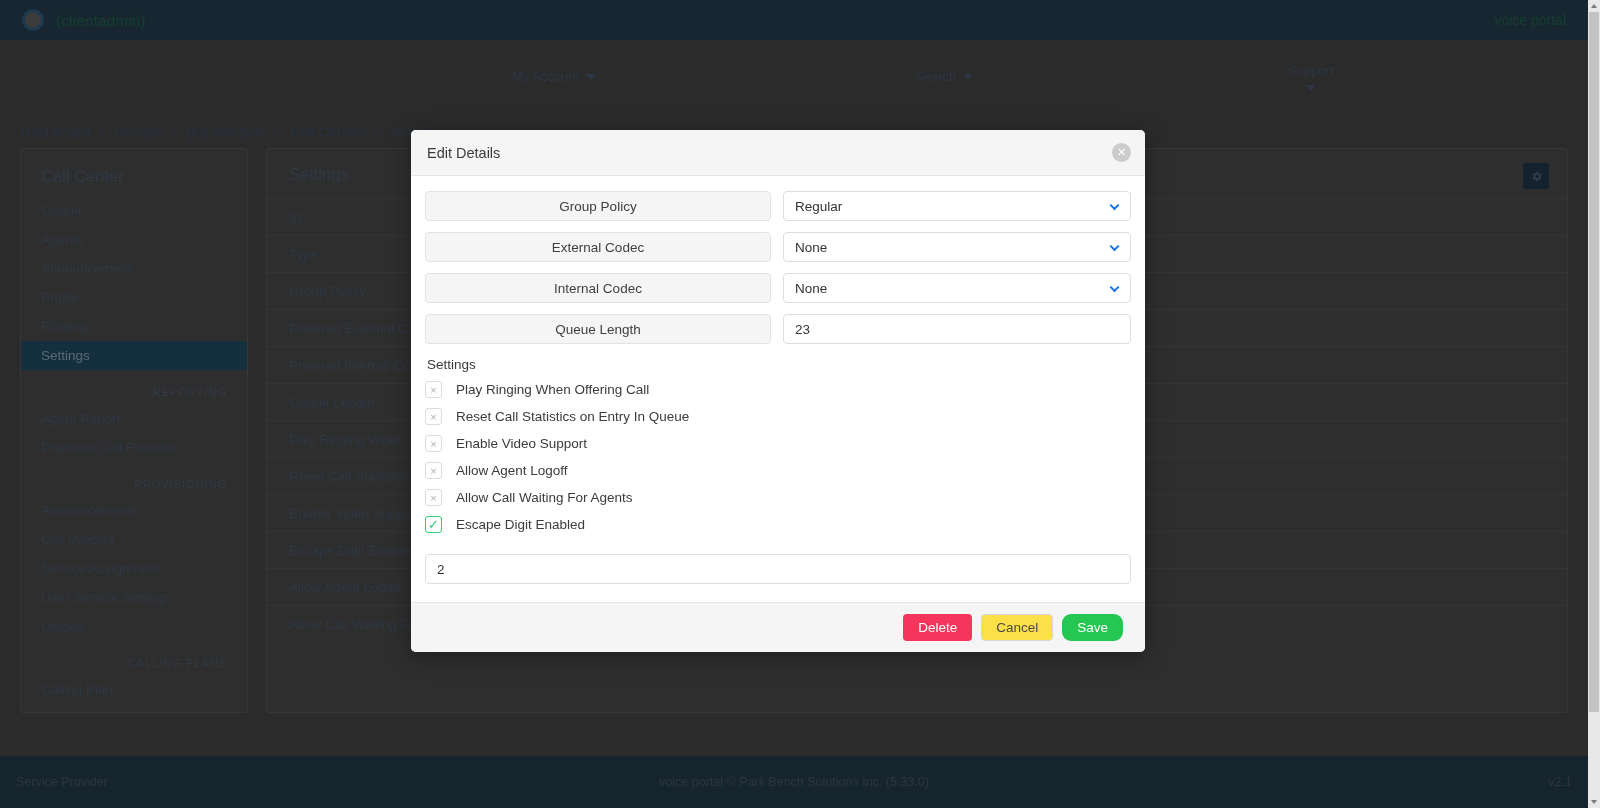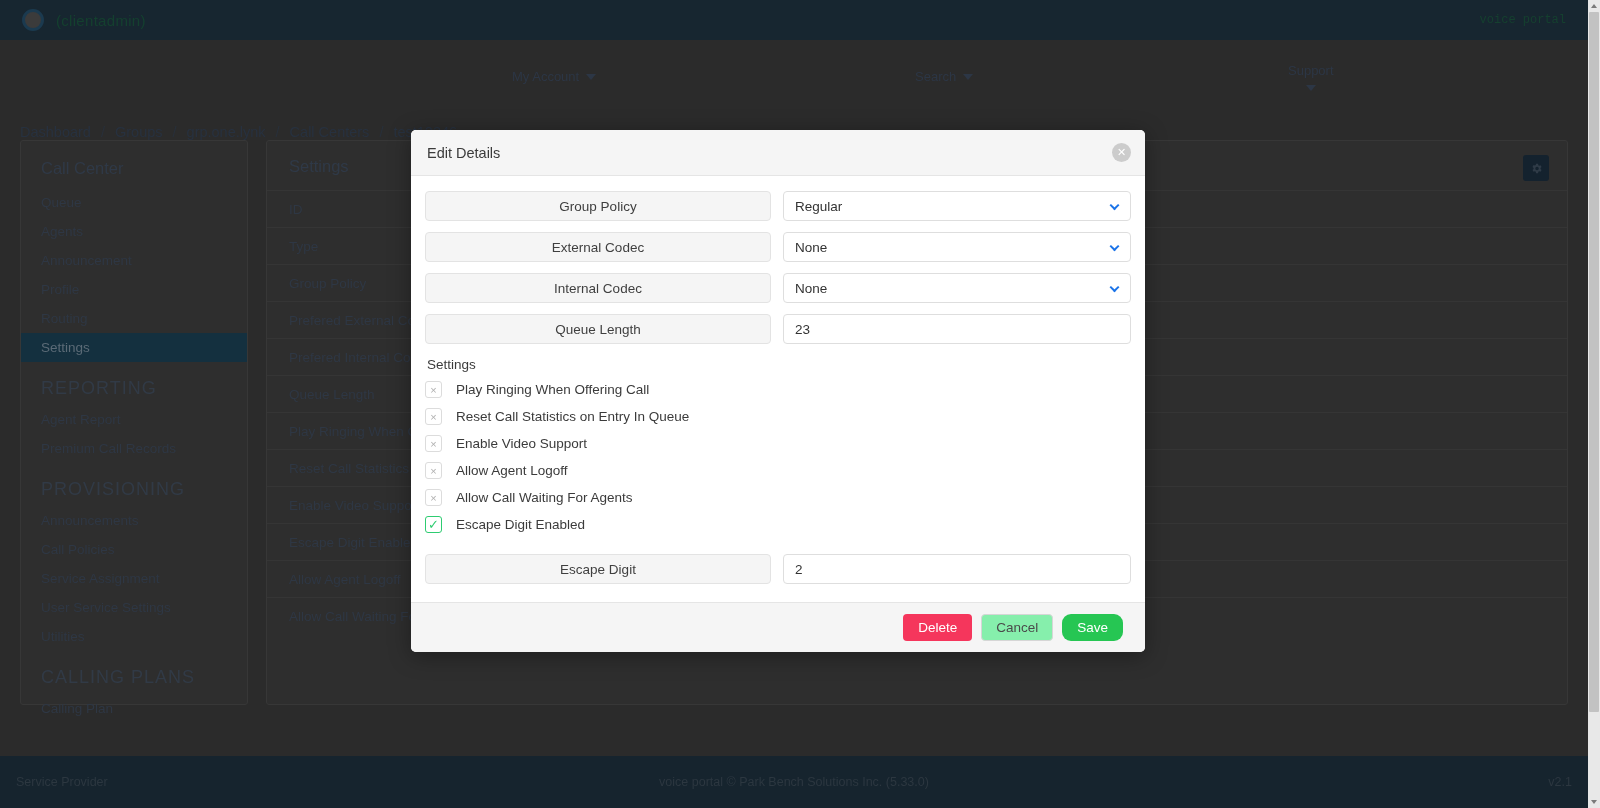--- a/index.html
+++ b/index.html
@@ -26,21 +26,21 @@
   .brand { display: flex; align-items: center; gap: 12px; }
   .brand-mark {
     width: 22px; height: 22px; border-radius: 50%;
     border: 3px solid #1b3a4f;
     background: #3b3b3b;
   }
   .brand-text {
     font-size: 15px; color: #14402f; letter-spacing: .3px;
   }
   .topbar-right {
-    margin-left: auto; font-size: 12px; color: #15402f; font-family: Liberation Mono, monospace;
+    margin-left: auto; font-size: 14px; color: #15402f;
   }
 
   .navbar {
     position: absolute; top: 40px; left: 0;
     width: 1588px; height: 73px;
     background: #2b2b2b;
     display: flex; align-items: center;
   }
   .nav-item {
     font-size: 13px; color: #2c3645;
@@ -59,21 +59,21 @@
 
   .breadcrumb {
     position: absolute; top: 124px; left: 20px;
     font-size: 14.5px; color: #27313f;
     display: flex; align-items: center; gap: 10px;
     white-space: nowrap;
   }
   .breadcrumb .sep { color: #27313f; opacity: .75; }
 
   .content-wrap {
-    position: absolute; top: 140px; left: 20px;
+    position: absolute; top: 148px; left: 20px;
     width: 1548px; height: 565px;
     display: flex; gap: 18px;
   }
 
   .sidecard {
     width: 228px;
     background: #2e2e2e;
     border: 1px solid #373737;
     border-radius: 3px;
     padding: 18px 0 14px 0;
@@ -83,23 +83,24 @@
     padding: 0 0 10px 20px;
   }
   .side-item {
     font-size: 13.5px; color: #2e3744;
     padding: 7px 20px 7px 20px;
   }
   .side-item.active {
     background: #14303f; color: #5b6a76;
   }
   .side-section {
-    font-size: 18px; letter-spacing: 1px;
+    font-size: 11px; letter-spacing: 1px;
     color: #313a46;
     padding: 16px 20px 6px 20px;
+    text-align: right;
   }
 
   .maincard {
     flex: 1;
     background: #2e2e2e;
     border: 1px solid #373737;
     border-radius: 3px;
     position: relative;
     padding: 16px 0 0 0;
   }
@@ -243,21 +244,21 @@
     padding: 11px 22px;
     display: flex; justify-content: flex-end; gap: 9px;
   }
   .btn {
     height: 27px; padding: 0 14px;
     border-radius: 4px; border: 1px solid transparent;
     font-size: 13.5px; color: #fff;
     display: flex; align-items: center; justify-content: center;
   }
   .btn-delete { background: #f5365c; }
-  .btn-cancel { background: #86efac; border-color: #d6d6d6; color: #4a4a4a; }
+  .btn-cancel { background: #fde047; border-color: #d6d6d6; color: #4a4a4a; }
   .btn-save   { background: #26c653; border-radius: 9px; }
 </style>
 </head>
 <body>
 
 <div id="page-root">
 
   <div class="topbar">
     <div class="brand">
       <div class="brand-mark"></div>
@@ -450,21 +451,20 @@
     <div class="chk-row">
       <span class="chk">×</span>
       <span class="chk-label">Allow Call Waiting For Agents</span>
     </div>
     <div class="chk-row">
       <span class="chk on">✓</span>
       <span class="chk-label">Escape Digit Enabled</span>
     </div>
 
     <div class="frow escape-row">
-      <div class="flabel">Escape Digit</div>
       <div class="fctl">
         <span>2</span>
       </div>
     </div>
   </div>
 
   <div class="modal-foot">
     <div class="btn btn-delete">Delete</div>
     <div class="btn btn-cancel">Cancel</div>
     <div class="btn btn-save">Save</div>

